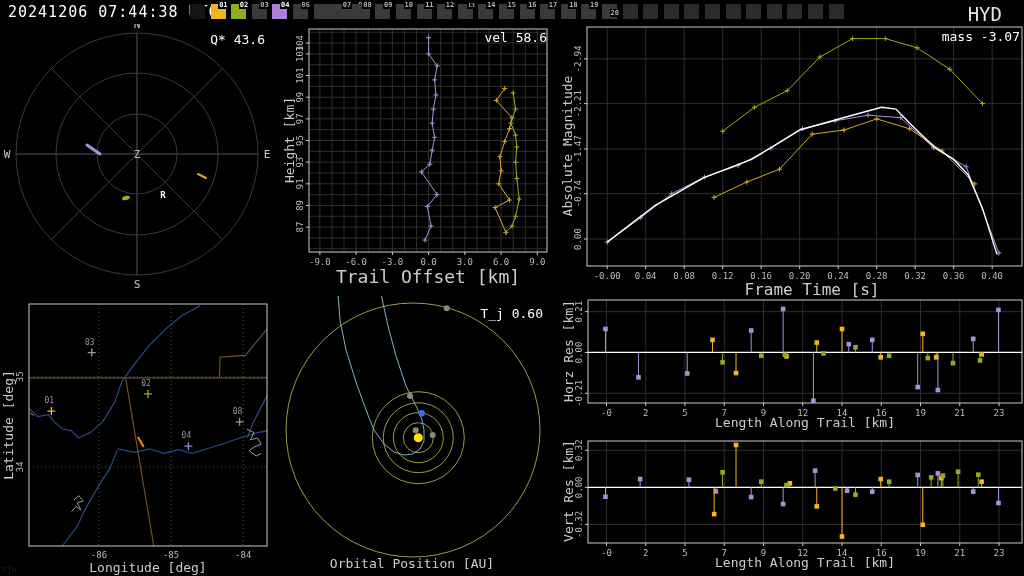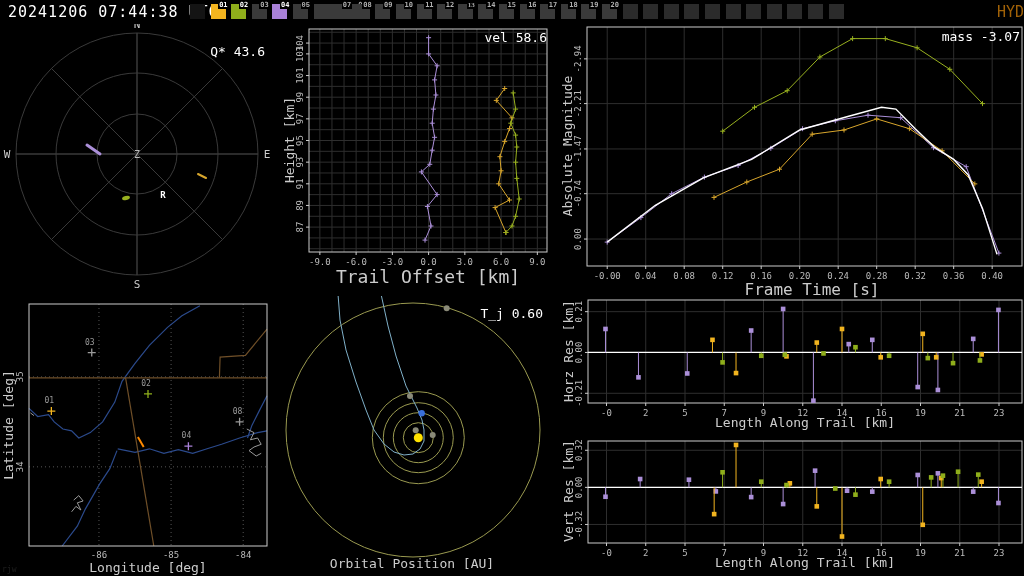--- a/index.html
+++ b/index.html
@@ -6,21 +6,21 @@
   body{width:1024px;height:576px;position:relative;overflow:hidden;
        font-family:"DejaVu Sans Mono",monospace;}
   .panel{position:absolute;}
   .panel svg{position:absolute;left:0;top:0;display:block;}
   .title{position:absolute;color:#fff;font-size:13px;white-space:nowrap;}
   .xlab{position:absolute;color:#ccc;font-size:13px;white-space:nowrap;transform:translateX(-50%);}
   .ylab{position:absolute;color:#ccc;font-size:13px;white-space:nowrap;
         transform:translate(-50%,-50%) rotate(-90deg);}
   #topbar{position:absolute;left:0;top:0;width:1024px;height:24px;background:#000;}
   #timestamp{position:absolute;left:8px;top:3px;color:#fff;font-size:15px;letter-spacing:1px;}
-  #stationcode{position:absolute;right:0;top:3px;color:#a16207;font-size:15px;}
+  #stationcode{position:absolute;right:22px;top:3px;color:#e5e5e5;font-size:19px;}
   #squares{position:absolute;left:0;top:0;width:100%;height:24px;}
   .sq{position:absolute;top:4px;width:15px;height:15px;}
   .sq span{position:absolute;top:-3px;right:-3px;font-size:7px;line-height:8px;
            background:#000;padding:0 1px;font-weight:bold;}
   #watermark{position:absolute;left:2px;top:565px;color:#1e1e1e;font-size:8px;}
 </style>
 </head>
 <body>
 
 <div id="topbar">
@@ -78,21 +78,21 @@
       <div class="sq" style="left: 540.2px; background: rgb(58, 58, 58);">
         <span style="color: rgb(176, 176, 176);">17</span>
       </div>
       <div class="sq" style="left: 560.8px; background: rgb(58, 58, 58);">
         <span style="color: rgb(176, 176, 176);">18</span>
       </div>
       <div class="sq" style="left: 581.4px; background: rgb(58, 58, 58);">
         <span style="color: rgb(176, 176, 176);">19</span>
       </div>
       <div class="sq" style="left: 602px; background: rgb(58, 58, 58);">
-        <span style="color: rgb(176, 176, 176);">20</span>
+        <span style="color: rgb(176, 176, 176); margin-top: 8px;">20</span>
       </div>
       <div class="sq" style="left: 622.6px; background: rgb(43, 43, 43);"></div>
       <div class="sq" style="left: 643.2px; background: rgb(43, 43, 43);"></div>
       <div class="sq" style="left: 663.8px; background: rgb(43, 43, 43);"></div>
       <div class="sq" style="left: 684.4px; background: rgb(43, 43, 43);"></div>
       <div class="sq" style="left: 705px; background: rgb(43, 43, 43);"></div>
       <div class="sq" style="left: 725.6px; background: rgb(43, 43, 43);"></div>
       <div class="sq" style="left: 746.2px; background: rgb(43, 43, 43);"></div>
       <div class="sq" style="left: 766.8px; background: rgb(43, 43, 43);"></div>
       <div class="sq" style="left: 787.4px; background: rgb(43, 43, 43);"></div>
@@ -122,21 +122,21 @@
         <text x="137" y="264">S</text>
         <text x="7" y="134">W</text>
         <text x="267" y="134">E</text>
       </g>
       <text x="137" y="134" fill="#bbb" font-size="10" text-anchor="middle" font-family="&quot;DejaVu Sans Mono&quot;,monospace">Z</text>
       <line x1="87" y1="121" x2="100" y2="130" stroke="#ab8fd8" stroke-width="3" stroke-linecap="round"></line>
       <line x1="198" y1="150" x2="206" y2="154" stroke="#d8a62c" stroke-width="2" stroke-linecap="round"></line>
       <ellipse cx="126" cy="174" rx="4" ry="2" fill="#98b01f" transform="rotate(-15 126 174)"></ellipse>
       <text x="163" y="174" fill="#fff" font-size="9" font-weight="bold" text-anchor="middle" font-family="&quot;DejaVu Sans Mono&quot;,monospace">R</text>
     </svg>
-  <div class="title" style="right:15px;top:20px">Q* 43.6</div>
+  <div class="title" style="right:15px;top:8px">Q* 43.6</div>
 </div>
 
 <div id="p-height" class="panel" style="left:280px;top:24px;width:280px;height:272px">
   <svg id="svg-height" width="280" height="272">
       <g stroke="#2e2e2e" stroke-width="1">
         <line x1="39.87309644670051" x2="39.87309644670051" y1="5" y2="228"></line>
         <line x1="51.954314720812185" x2="51.954314720812185" y1="5" y2="228"></line>
         <line x1="64.03553299492386" x2="64.03553299492386" y1="5" y2="228"></line>
         <line x1="76.11675126903552" x2="76.11675126903552" y1="5" y2="228"></line>
         <line x1="88.1979695431472" x2="88.1979695431472" y1="5" y2="228"></line>

